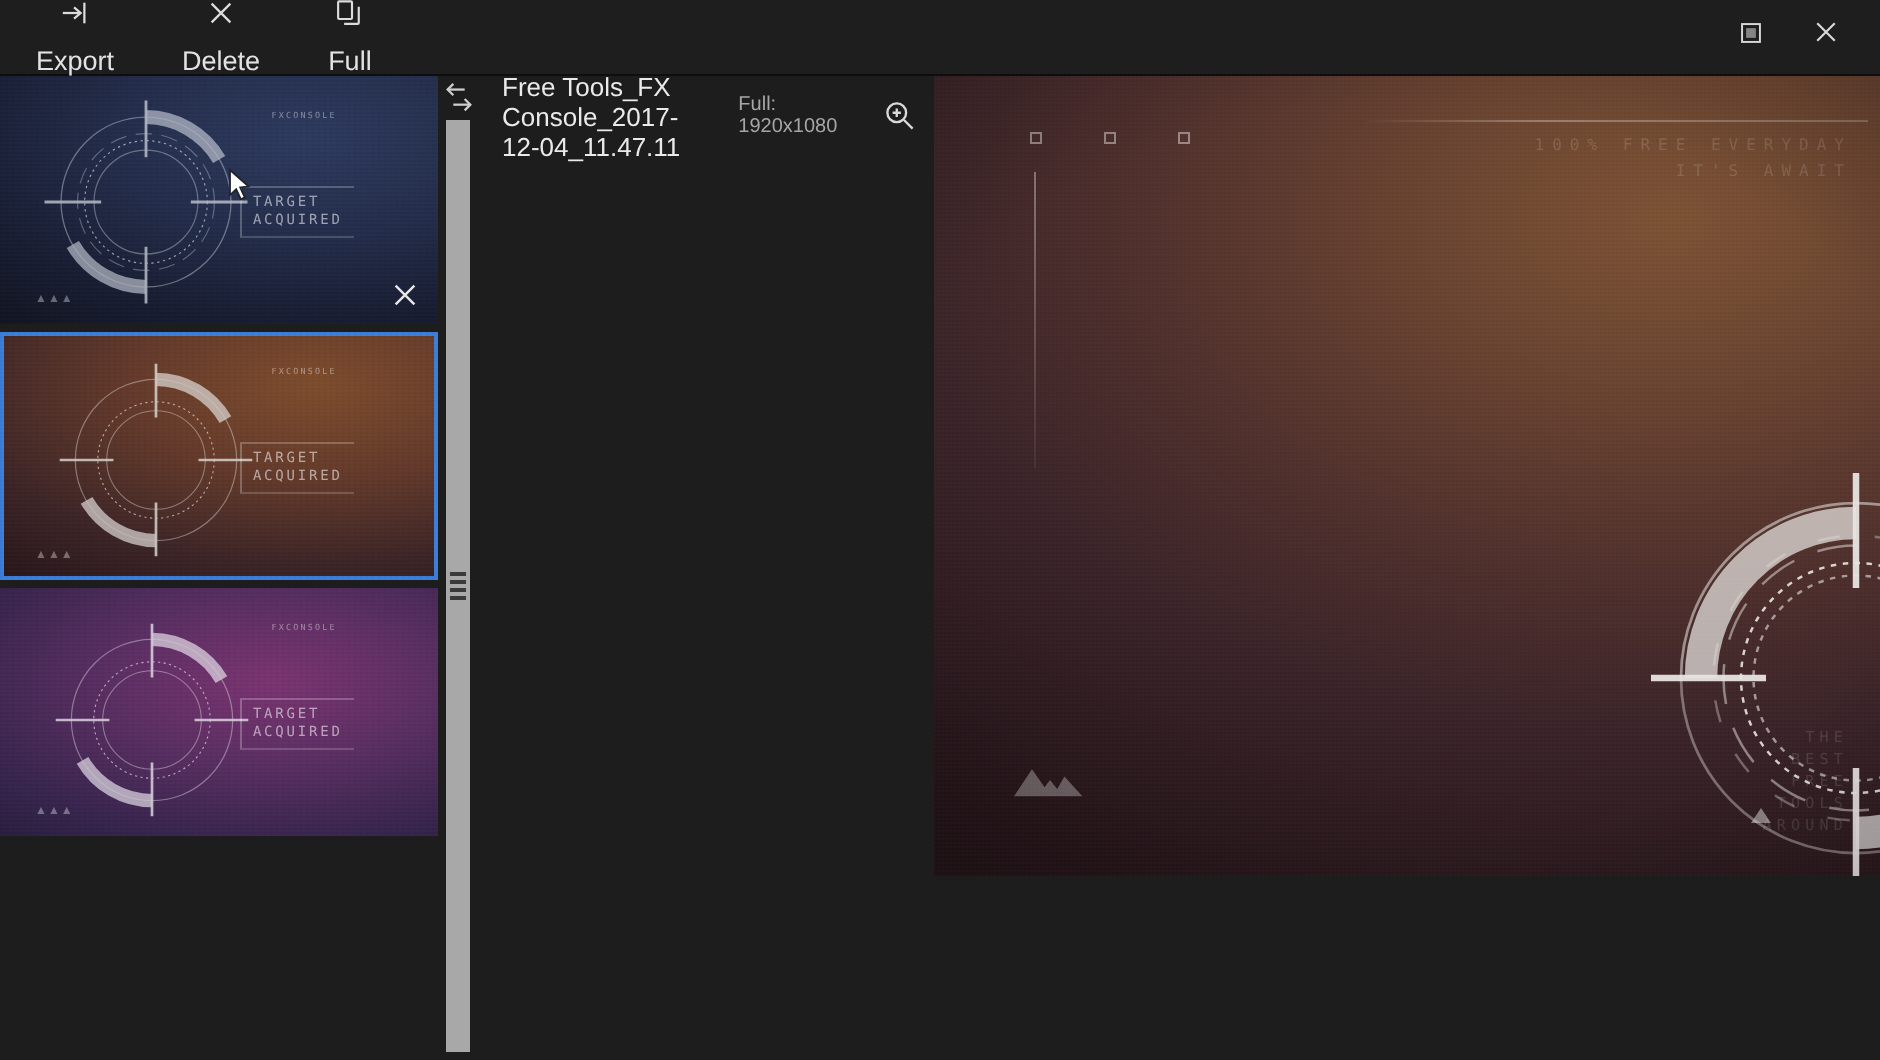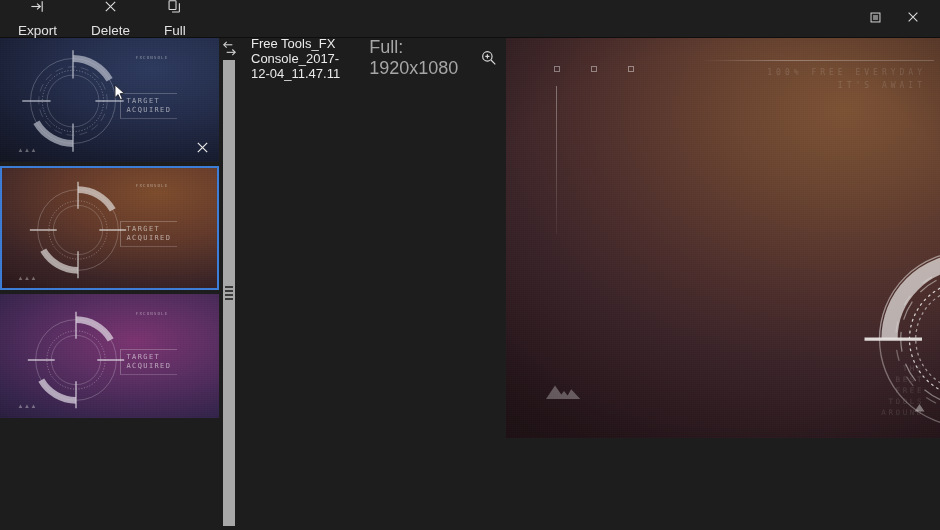--- a/index.html
+++ b/index.html
@@ -123,21 +123,21 @@
 
   
   .preview { flex: 1 1 auto; display:flex; flex-direction:row; min-width:0; background:#1d1d1d; }
   .pv-head {
     height:40px; flex:0 0 40px;
     display:flex; align-items:center; gap:22px;
     padding-left: 12px; padding-right:8px;
     background:#1d1d1d;
   }
   .pv-title { color:#eaeaea; font-size:13px; }
-  .pv-sub { color:#a6a6a6; font-size:18px; }
+  .pv-sub { color:#a6a6a6; font-size:10px; }
   .pv-zoom { margin-left:auto; color:#dadada; width:26px;height:26px; display:flex;align-items:center;justify-content:center;}
 
   .pv-stage { flex:1 1 auto; position:relative; background:#1d1d1d; padding:0 0 52px 0; }
   .pv-img {
     position:absolute; left:0; top:0; right:0; height:400px;
     overflow:hidden;
     background:
       radial-gradient(120% 95% at 78% 18%, #7d5234 0%, #6a4430 22%, #4e2f2c 48%, #3a2328 68%, #2a181d 88%, #221317 100%);
   }
   .pv-img .grain {

